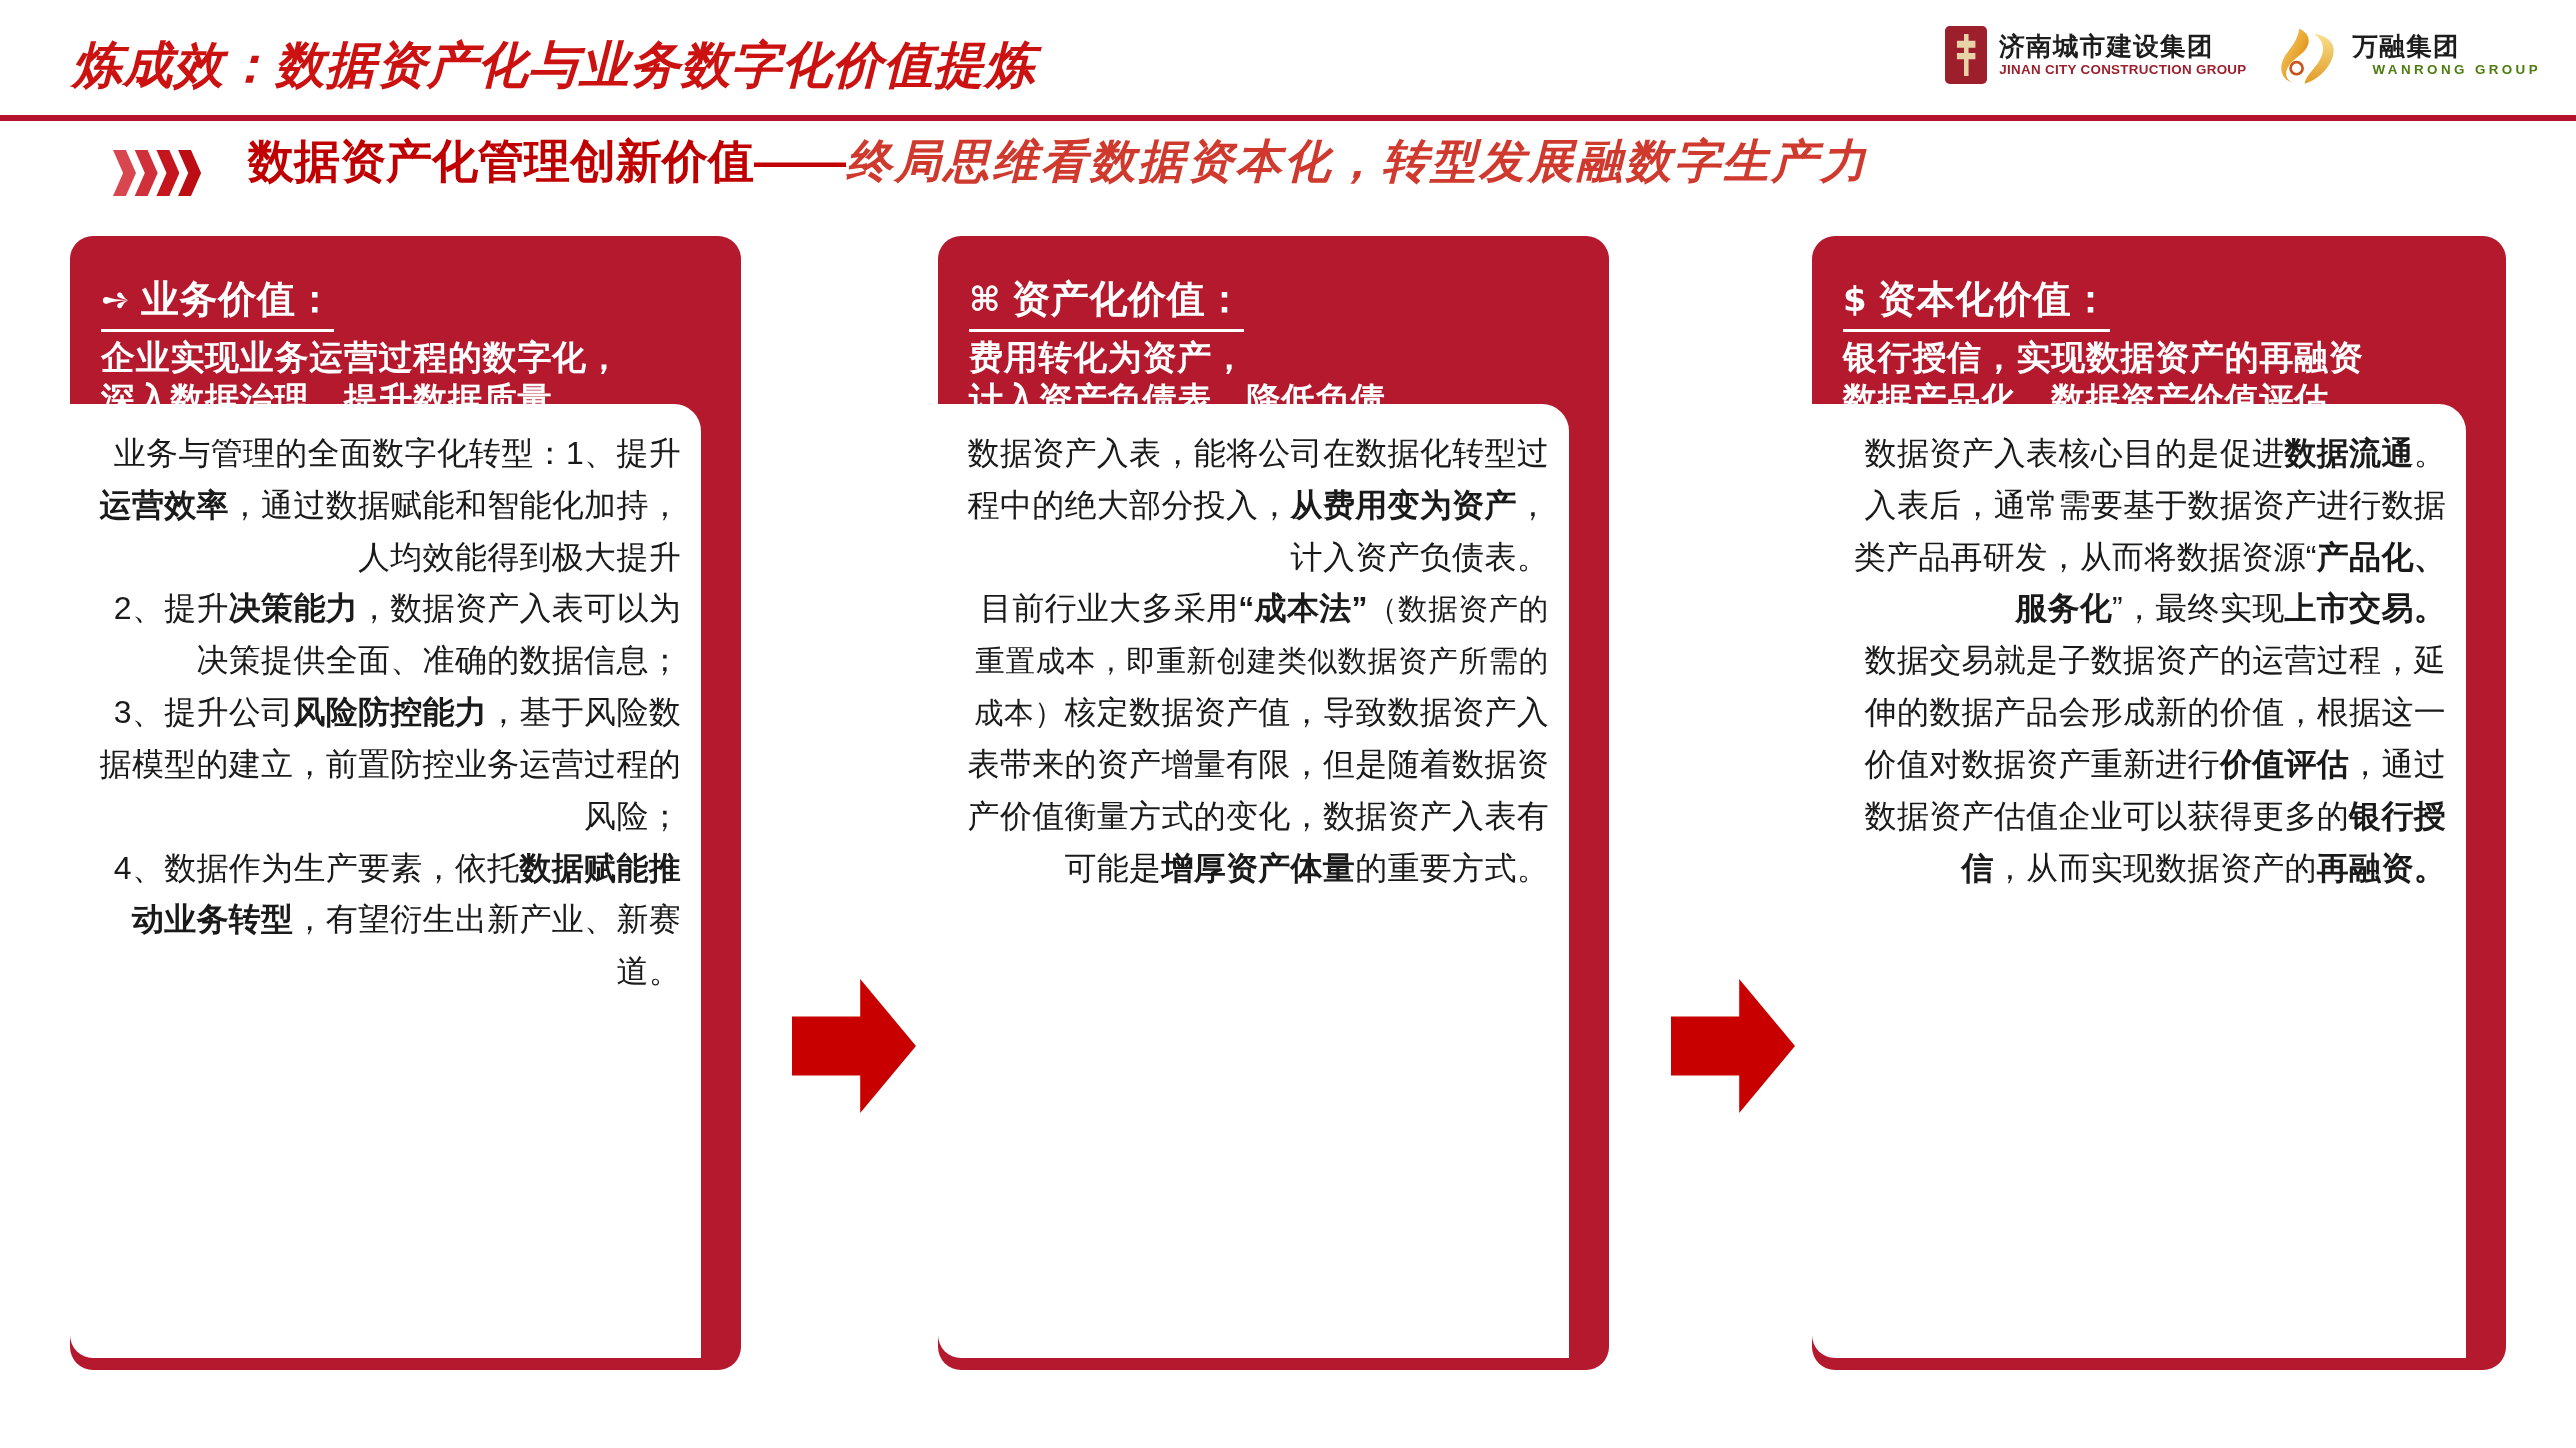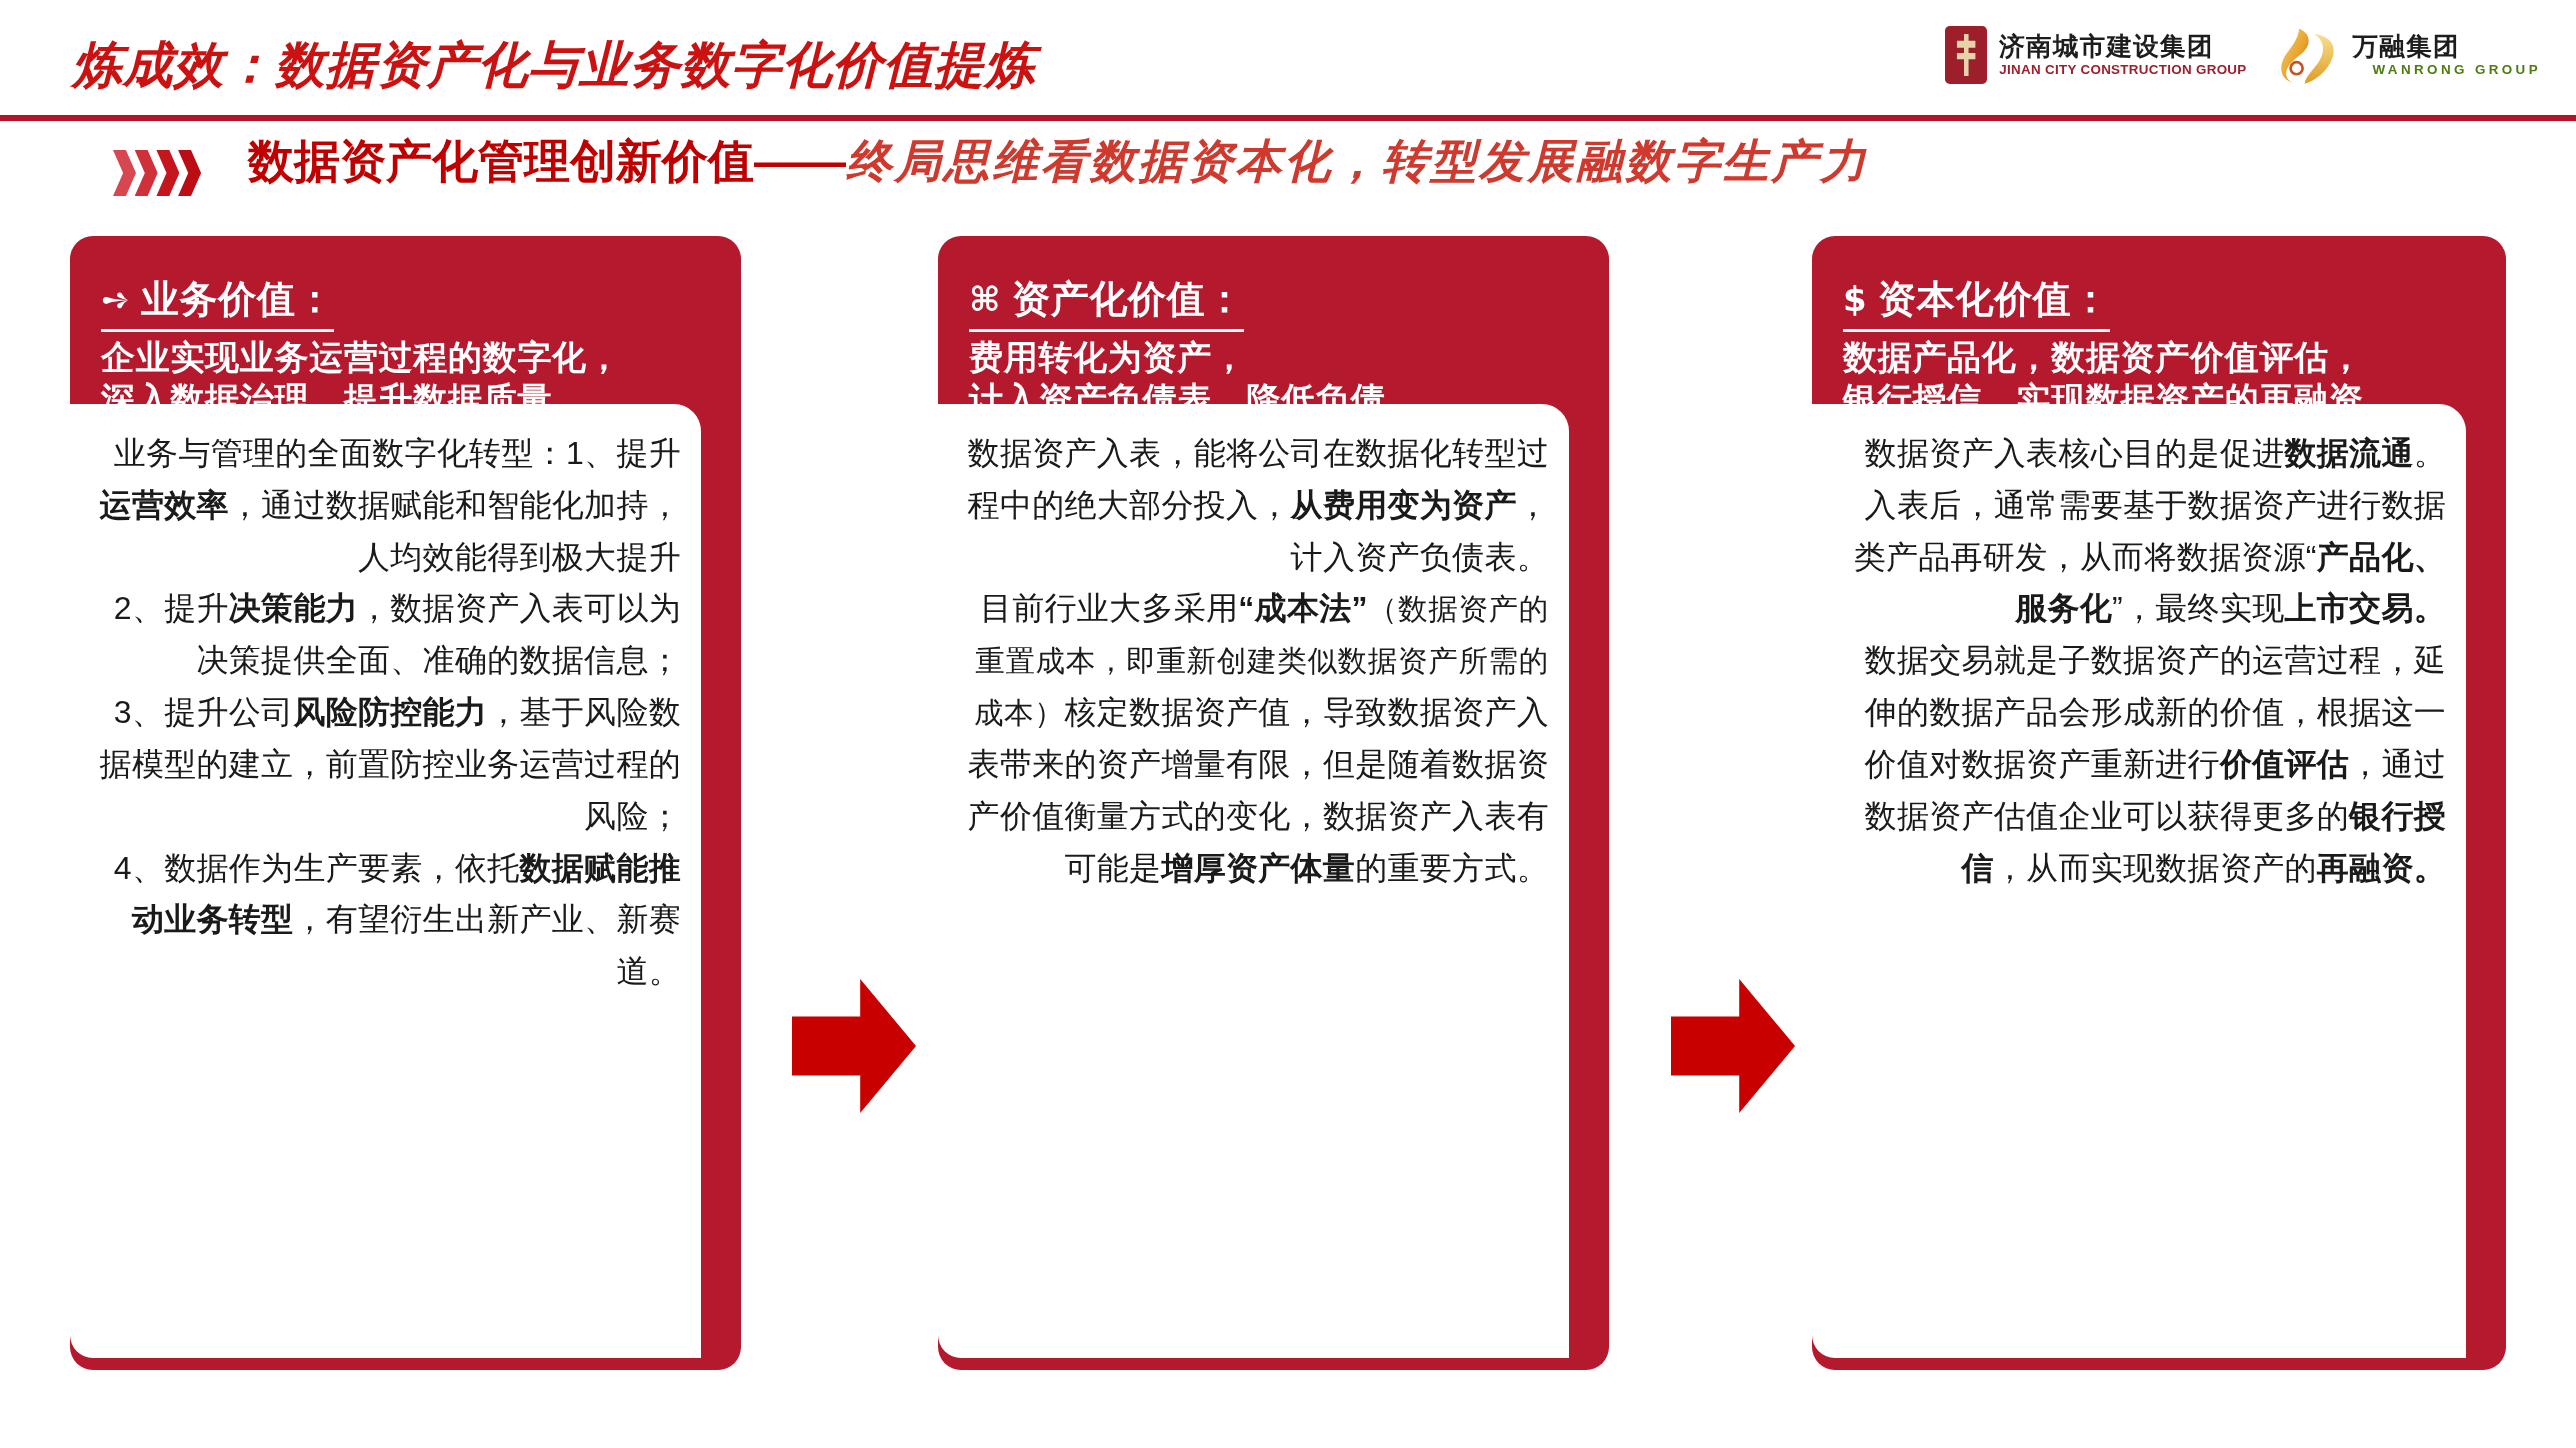--- a/index.html
+++ b/index.html
@@ -287,22 +287,22 @@
       </div>
     </div>
 
     <div class="card card-3">
       <div class="card-bg"></div>
       <div class="card-head">
         <div class="card-title">
           <span class="ti">$</span><span>资本化价值：</span>
         </div>
         <div class="card-sub">
+          <div>银行授信，实现数据资产的再融资</div>
           <div>数据产品化，数据资产价值评估，</div>
-          <div>银行授信，实现数据资产的再融资</div>
         </div>
       </div>
       <div class="card-body">
         <div class="bodytext"><span>数据资产入表核心目的是促进</span><b>数据流通</b><span>。入表后，通常需要基于数据资产进行数据类产品再研发，从而将数据资源“</span><b>产品化、服务化</b><span>”，最终实现</span><b>上市交易。</b><br><span>数据交易就是子数据资产的运营过程，延伸的数据产品会形成新的价值，根据这一价值对数据资产重新进行</span><b>价值评估</b><span>，通过数据资产估值企业可以获得更多的</span><b>银行授信</b><span>，从而实现数据资产的</span><b>再融资。</b></div>
       </div>
     </div>
 
     <div class="arrow arrow-1"></div>
     <div class="arrow arrow-2"></div>
 

